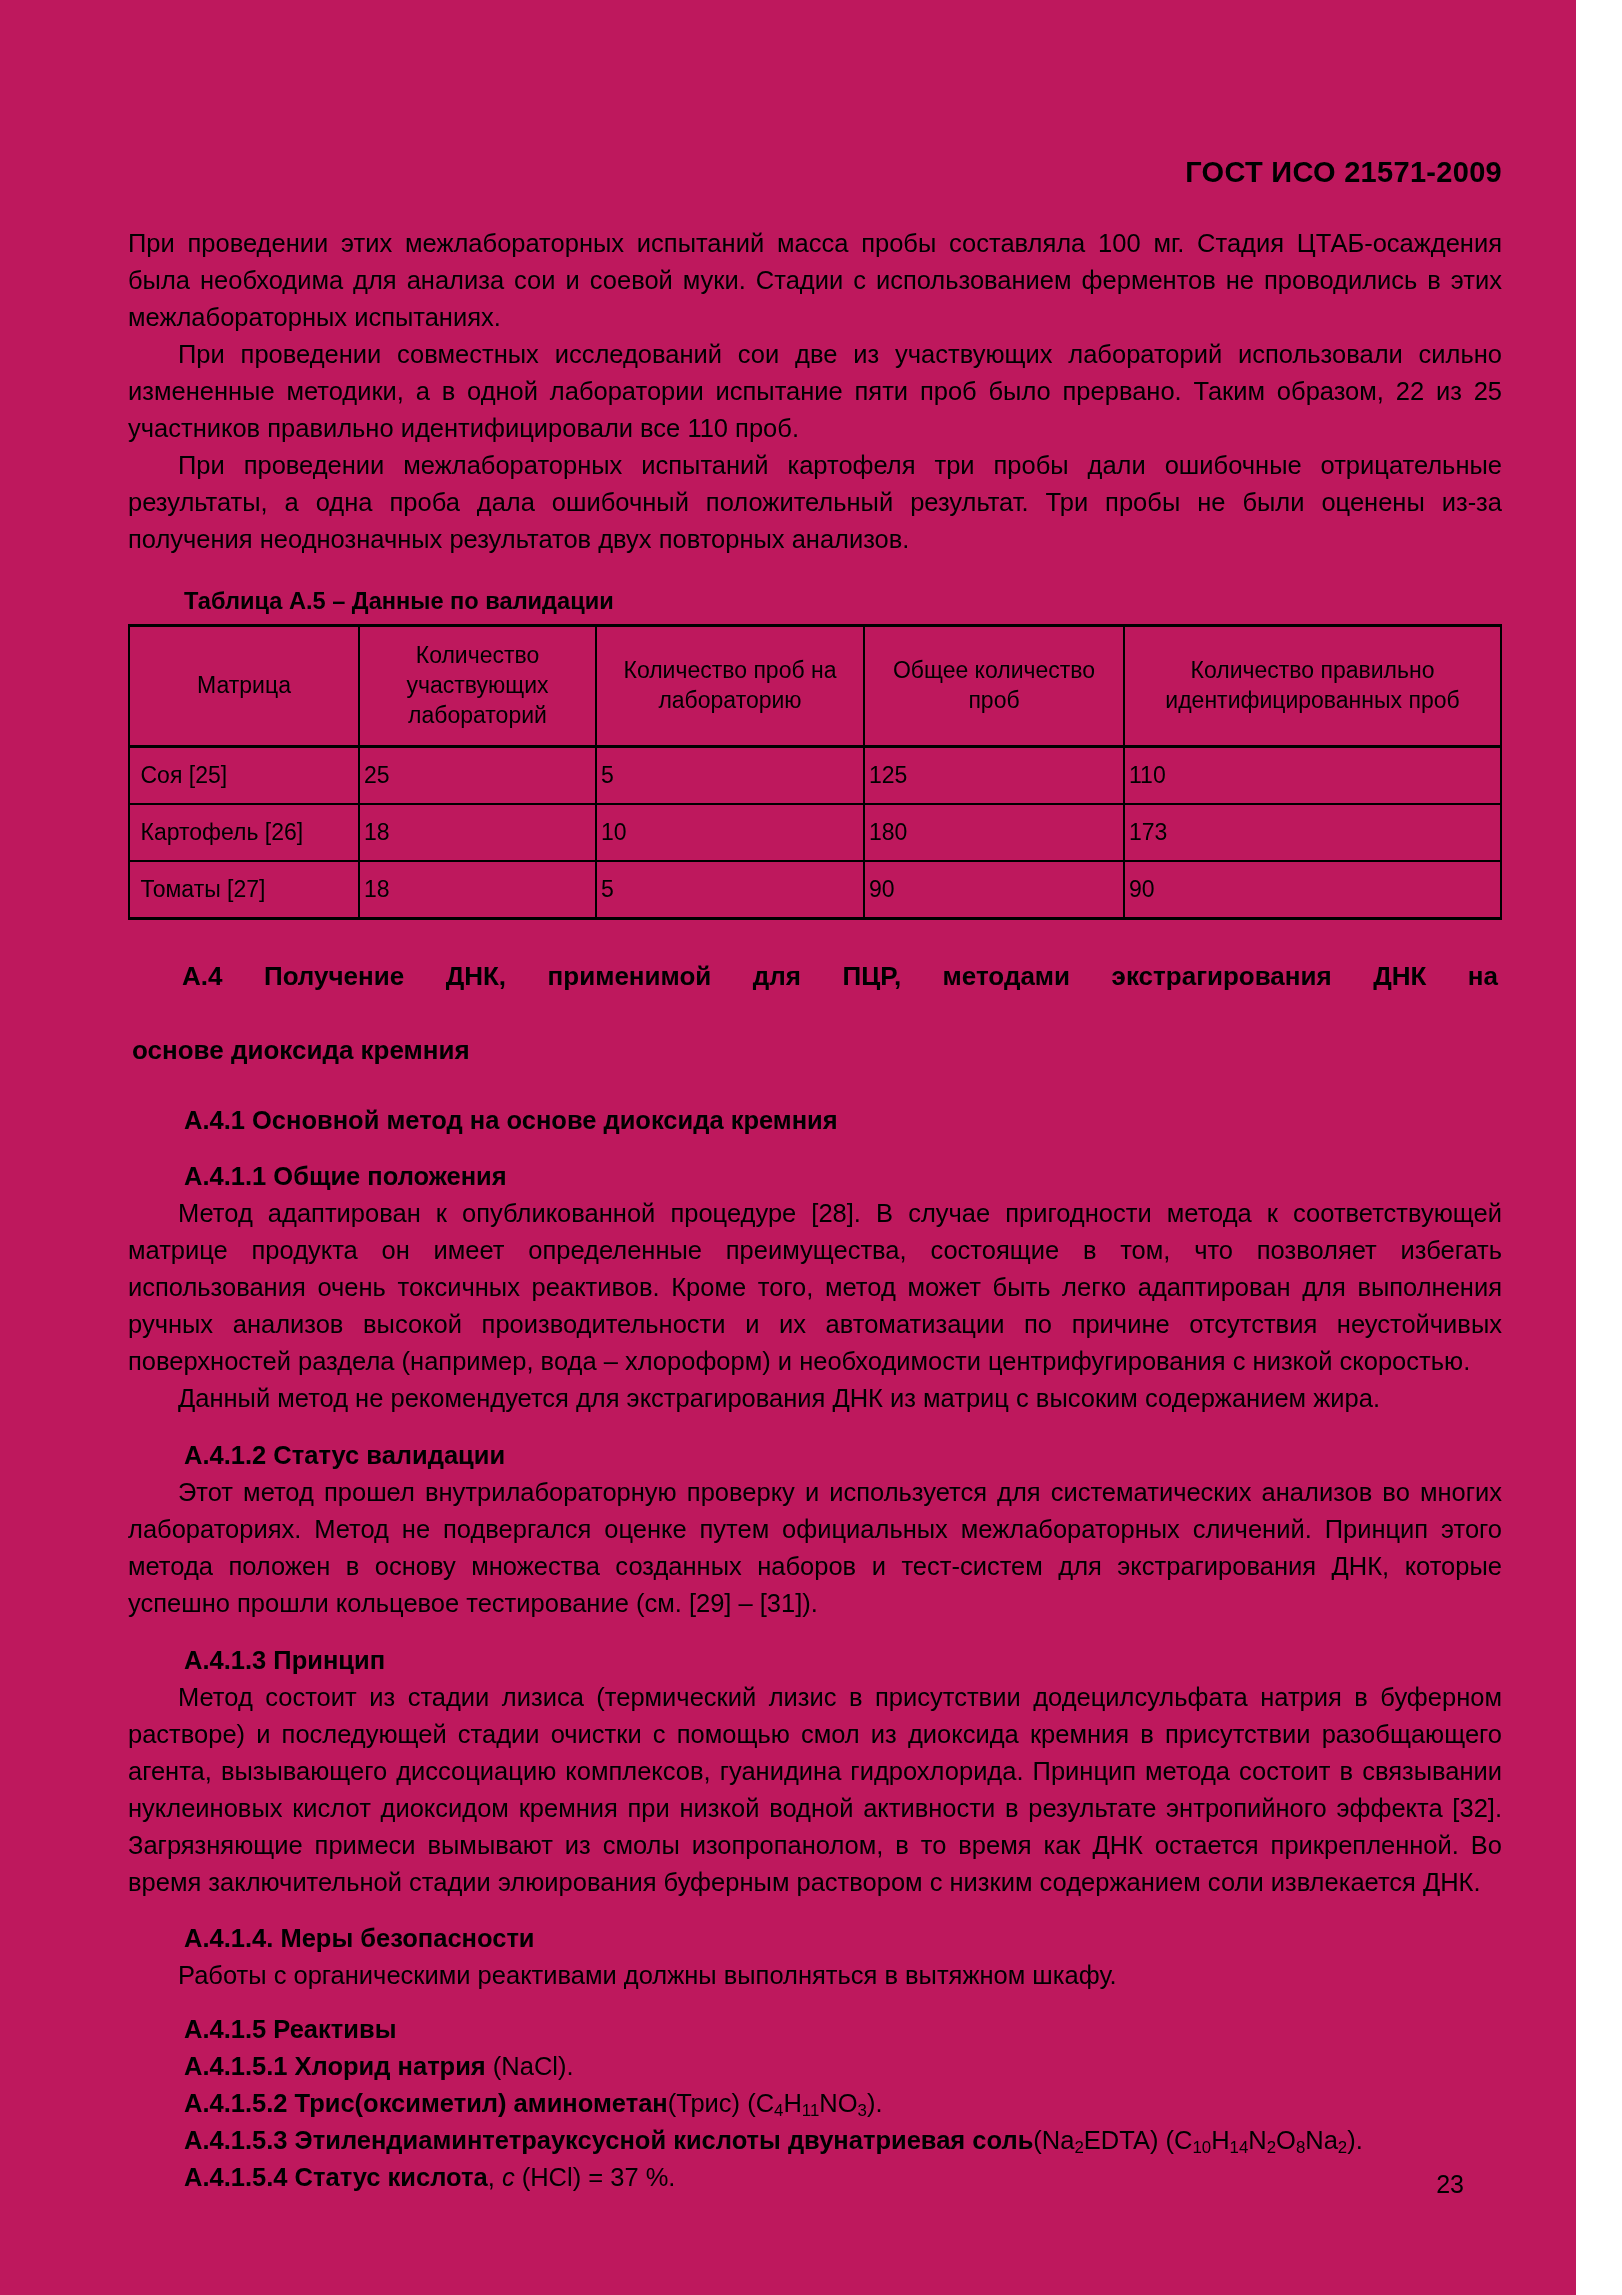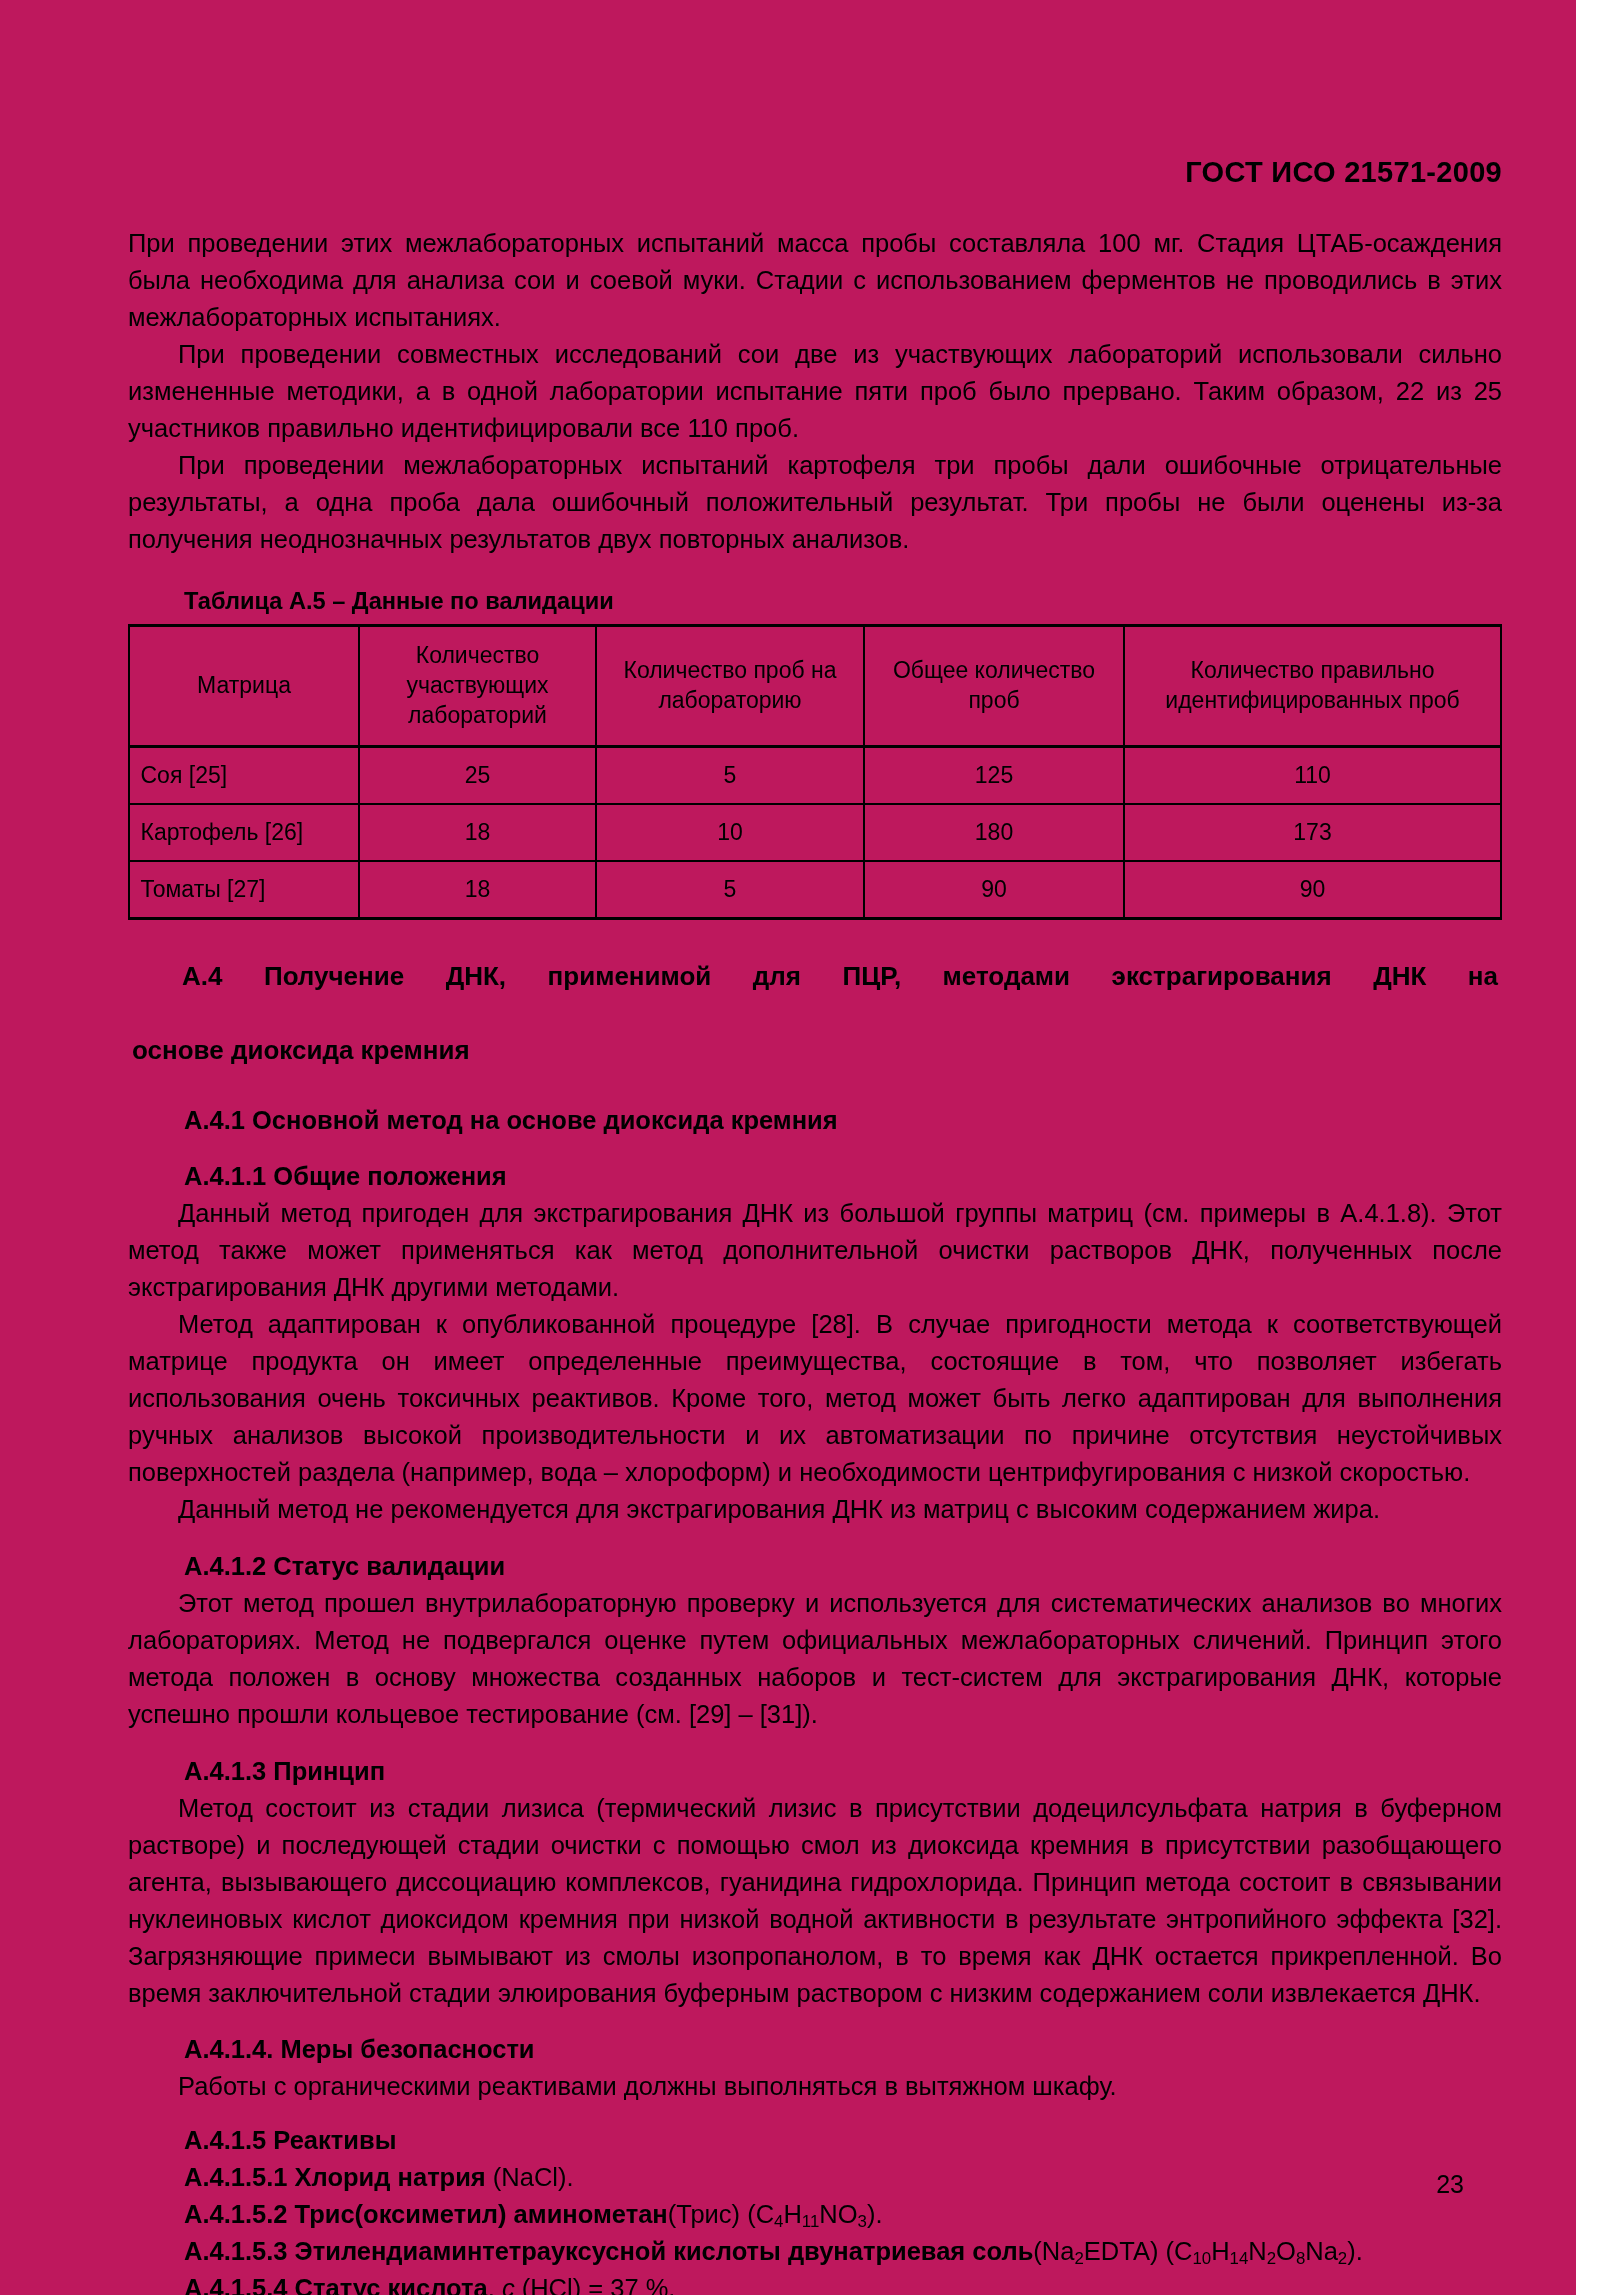--- a/index.html
+++ b/index.html
@@ -81,21 +81,21 @@
     border-top-width: 3.9px;
     border-bottom-width: 3.9px;
     text-align: center;
     font-weight: normal;
     line-height: 30px;
     padding: 9.2px 6.5px 10.5px 6.5px;
     height: 98px;
   }
   table.valid-table tbody td {
     height: 47px;
-    text-align: center;
+    text-align: left;
     line-height: 29px;
   }
   table.valid-table tbody td.matrix-cell {
     text-align: left;
     padding-left: 10.5px;
   }
   table.valid-table tbody tr:last-child td {
     border-bottom-width: 3.9px;
   }
   col.c-matrix  { width: 230px; }
@@ -237,21 +237,20 @@
     </table>
 
     <h2 class="sec-heading">
       <span class="ln1">А.4 Получение ДНК, применимой для ПЦР, методами экстрагирования ДНК на</span>
       <span class="ln2">основе диоксида кремния</span>
     </h2>
 
     <h3 class="sub-heading">А.4.1 Основной метод на основе диоксида кремния</h3>
 
     <h4 class="subsub-heading">А.4.1.1 Общие положения</h4>
-    <p class="body-text indent">Данный метод пригоден для экстрагирования ДНК из большой группы матриц (см. примеры в А.4.1.8). Этот метод также может применяться как метод дополнительной очистки растворов ДНК, полученных после экстрагирования ДНК другими методами.</p>
     <p class="body-text indent">Метод адаптирован к опубликованной процедуре [28]. В случае пригодности метода к соответствующей матрице продукта он имеет определенные преимущества, состоящие в том, что позволяет избегать использования очень токсичных реактивов. Кроме того, метод может быть легко адаптирован для выполнения ручных анализов высокой производительности и их автоматизации по причине отсутствия неустойчивых поверхностей раздела (например, вода – хлороформ) и необходимости центрифугирования с низкой скоростью.</p>
     <p class="body-text indent">Данный метод не рекомендуется для экстрагирования ДНК из матриц с высоким содержанием жира.</p>
 
     <h4 class="subsub-heading">А.4.1.2 Статус валидации</h4>
     <p class="body-text indent">Этот метод прошел внутрилабораторную проверку и используется для систематических анализов во многих лабораториях. Метод не подвергался оценке путем официальных межлабораторных сличений. Принцип этого метода положен в основу множества созданных наборов и тест-систем для экстрагирования ДНК, которые успешно прошли кольцевое тестирование (см. [29] – [31]).</p>
 
     <h4 class="subsub-heading">А.4.1.3 Принцип</h4>
     <p class="body-text indent">Метод состоит из стадии лизиса (термический лизис в присутствии додецилсульфата натрия в буферном растворе) и последующей стадии очистки с помощью смол из диоксида кремния в присутствии разобщающего агента, вызывающего диссоциацию комплексов, гуанидина гидрохлорида. Принцип метода состоит в связывании нуклеиновых кислот диоксидом кремния при низкой водной активности в результате энтропийного эффекта [32]. Загрязняющие примеси вымывают из смолы изопропанолом, в то время как ДНК остается прикрепленной. Во время заключительной стадии элюирования буферным раствором с низким содержанием соли извлекается ДНК.</p>
 
     <h4 class="subsub-heading">А.4.1.4. Меры безопасности</h4>

